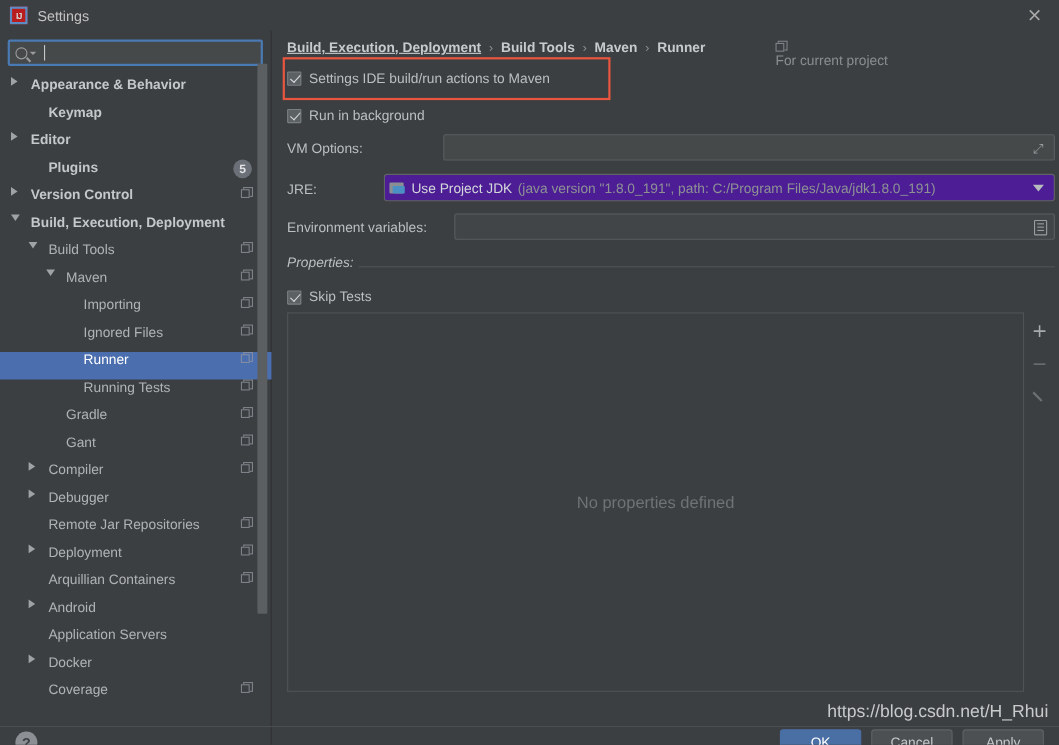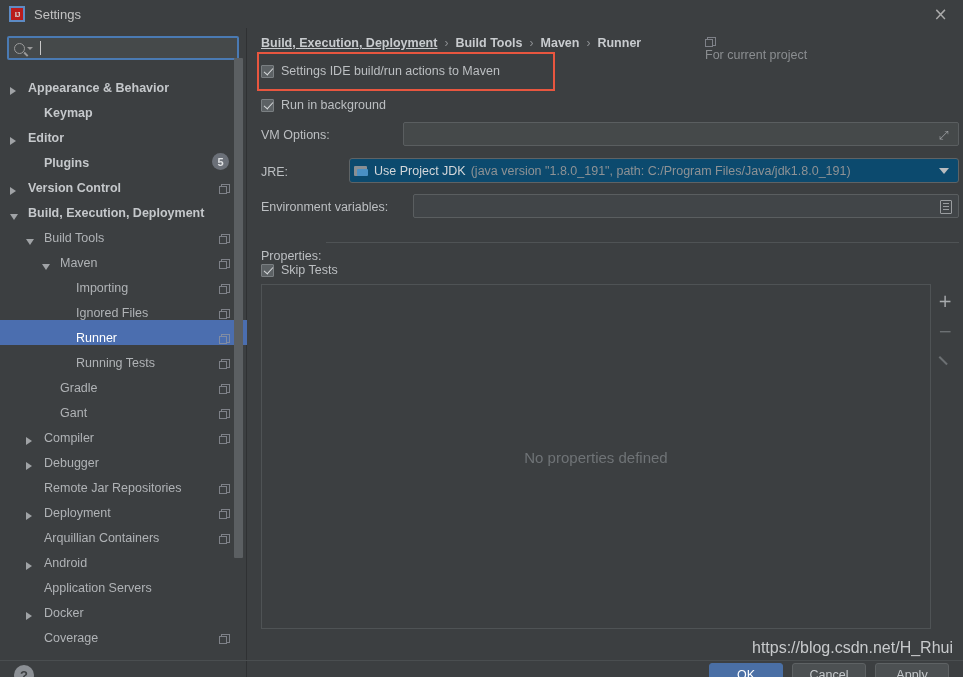--- a/index.html
+++ b/index.html
@@ -67,21 +67,21 @@
   .search-caret {
     width: 1px; height: 14px; background: #c8c8c8; margin-left: 7px;
   }
 
   .tree {
     position: absolute; top: 42px; left: 0; width: 247px; height: 600px;
     overflow: hidden;
   }
   .tree-row {
     position: relative; height: 25px;
-    display: flex; align-items: flex-end;
+    display: flex; align-items: flex-start;
     font-size: 12.5px; color: #b0b3b6;
     padding-right: 22px;
   }
   .tree-row.bold { font-weight: bold; color: #c5c8cb; }
   .tree-row.selected { background: #4b6eaf; color: #ffffff; }
   .tree-row .arrow {
     position: absolute; width: 0; height: 0; flex: none;
   }
   .arrow.collapsed {
     border-top: 4.5px solid transparent; border-bottom: 4.5px solid transparent;
@@ -164,21 +164,21 @@
     position: absolute; font-size: 12.5px; color: #bcbfc2;
   }
   .input {
     position: absolute; background: #45494a;
     border: 1px solid #5a5e60; border-radius: 2px;
     height: 24px;
   }
   .input.flat { background: #414548; }
   .combo {
     position: absolute; height: 25px;
-    background: #0c4a6e; border: 1px solid #5f6365; border-radius: 3px;
+    background: #4c1d95; border: 1px solid #5f6365; border-radius: 3px;
     display: flex; align-items: center; padding: 0 4px;
     font-size: 12.5px; overflow: hidden; white-space: nowrap;
   }
   .jdk-icon {
     width: 15px; height: 12px; flex: none; margin-right: 5px; position: relative;
   }
   .jdk-icon .f1 {
     position: absolute; left: 0; top: 1px; width: 13px; height: 10px;
     background: #8a8f93; border-radius: 1px;
   }
@@ -479,21 +479,21 @@
 
     <div class="field-label" style="left:13px; top:172px;">Environment variables:</div>
     <div class="input flat" style="left:165px; top:166px; width:546px;">
       <div class="doc-icon">
           <span></span>
           <span></span>
           <span></span>
         </div>
     </div>
 
-    <div class="sec-title" style="left:13px; top:221px;">Properties:</div>
+    <div class="sec-title" style="left:13px; top:204px;font-style:italic;">Properties:</div>
     <div class="sec-line" style="left:78px; top:214px; width:633px;"></div>
 
     <div class="chk-row" style="left:13px; top:235px;">
       <span class="checkbox checked"></span>
       <span>Skip Tests</span>
     </div>
 
     <div class="props-panel">
       <div class="props-empty">No properties defined</div>
     </div>

